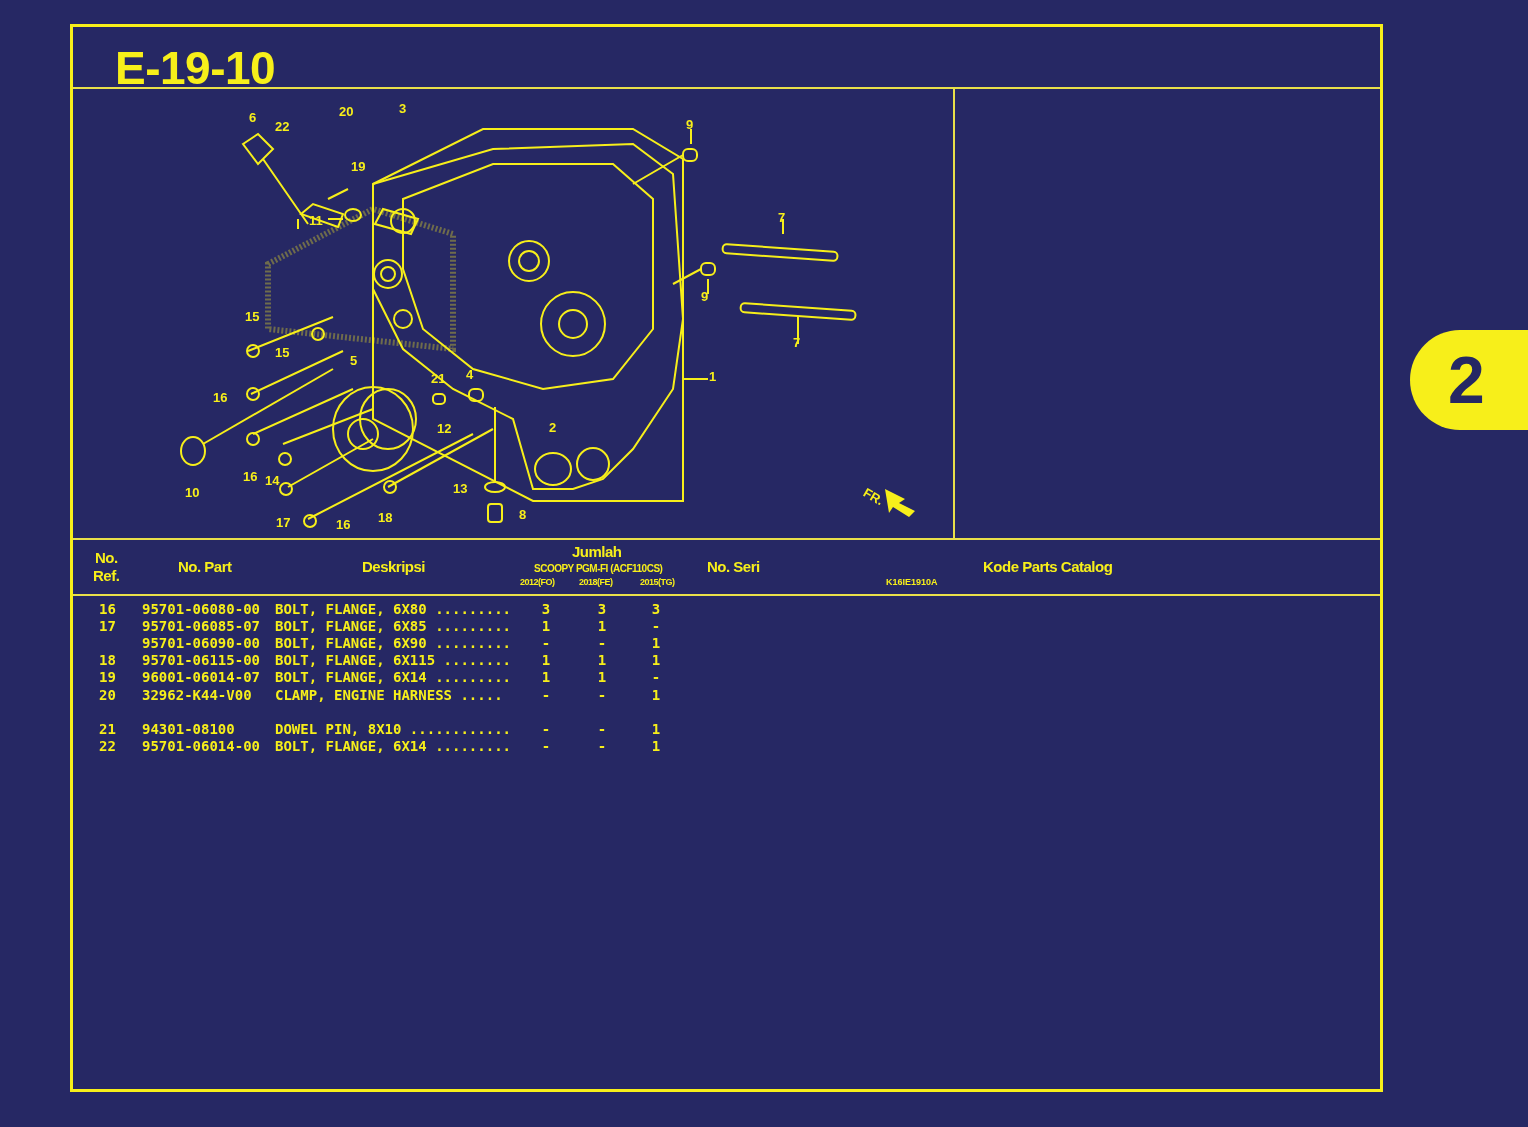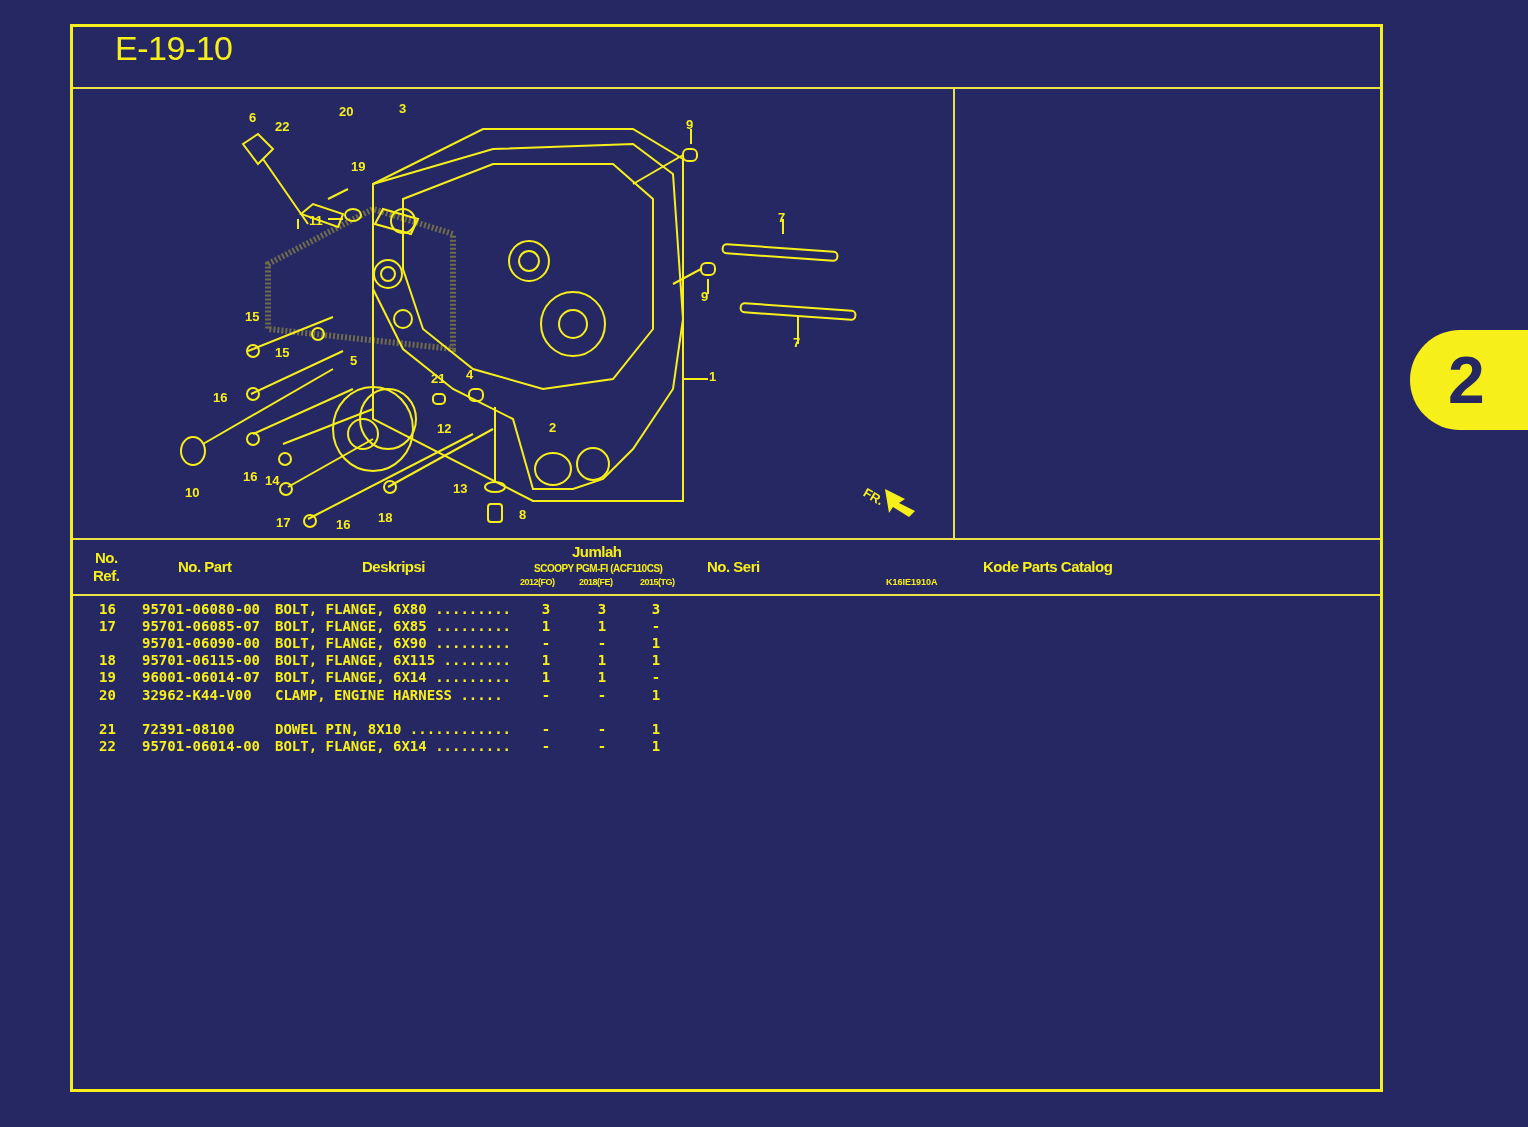--- a/index.html
+++ b/index.html
@@ -1,19 +1,19 @@
 <!DOCTYPE html>
 <html><head>
 <meta charset="utf-8">
 <style>
   html,body{margin:0;padding:0;}
   body{width:1528px;height:1127px;background:#262864;position:relative;overflow:hidden;font-family:"Liberation Sans",sans-serif;color:#f7ef1a;}
   .frame{position:absolute;left:70px;top:24px;width:1307px;height:1062px;border:3px solid #f7ef1a;box-sizing:content-box;}
   .hdr{position:absolute;left:0;top:0;width:1307px;height:60px;border-bottom:2px solid #e9e04a;}
-  .code{position:absolute;left:42px;top:2px;font-weight:normal;font-size:34px;letter-spacing:-0.5px;}
+  .code{position:absolute;left:42px;top:14px;font-weight:bold;font-size:46px;letter-spacing:-0.5px;}
   .title{position:absolute;left:490px;top:14px;font-weight:bold;font-size:34px;letter-spacing:-0.5px;}
   .diagram{position:absolute;left:0;top:62px;width:880px;height:449px;border-right:2px solid #e9e04a;}
   .right-panel{position:absolute;left:882px;top:62px;width:425px;height:449px;}
   .thead{position:absolute;left:0;top:511px;width:1307px;height:54px;border-top:2px solid #e9e04a;border-bottom:2px solid #e9e04a;}
   .th{position:absolute;font-size:15px;font-weight:bold;letter-spacing:-0.5px;}
   .th.small{font-size:9px;letter-spacing:-0.5px;}
   .tbody{position:absolute;left:0;top:567px;width:1307px;}
   .row{position:absolute;left:0;height:17px;font-family:"DejaVu Sans Mono","Liberation Mono",monospace;font-size:14px;font-weight:bold;white-space:nowrap;}
   .c-ref{position:absolute;left:26px;width:24px;text-align:left;}
   .c-part{position:absolute;left:69px;}
@@ -194,21 +194,21 @@
     <div class="row" style="top:93px">
       <span class="c-ref">20</span>
       <span class="c-part">32962-K44-V00</span>
       <span class="c-desc">CLAMP, ENGINE HARNESS .....</span>
       <span class="c-q1">-</span>
       <span class="c-q2">-</span>
       <span class="c-q3">1</span>
     </div>
     <div class="row" style="top:127px">
       <span class="c-ref">21</span>
-      <span class="c-part">72391-08100</span>
+      <span class="c-part">94301-08100</span>
       <span class="c-desc">DOWEL PIN, 8X10 ............</span>
       <span class="c-q1">-</span>
       <span class="c-q2">-</span>
       <span class="c-q3">1</span>
     </div>
     <div class="row" style="top:144px">
       <span class="c-ref">22</span>
       <span class="c-part">95701-06014-00</span>
       <span class="c-desc">BOLT, FLANGE, 6X14 .........</span>
       <span class="c-q1">-</span>

